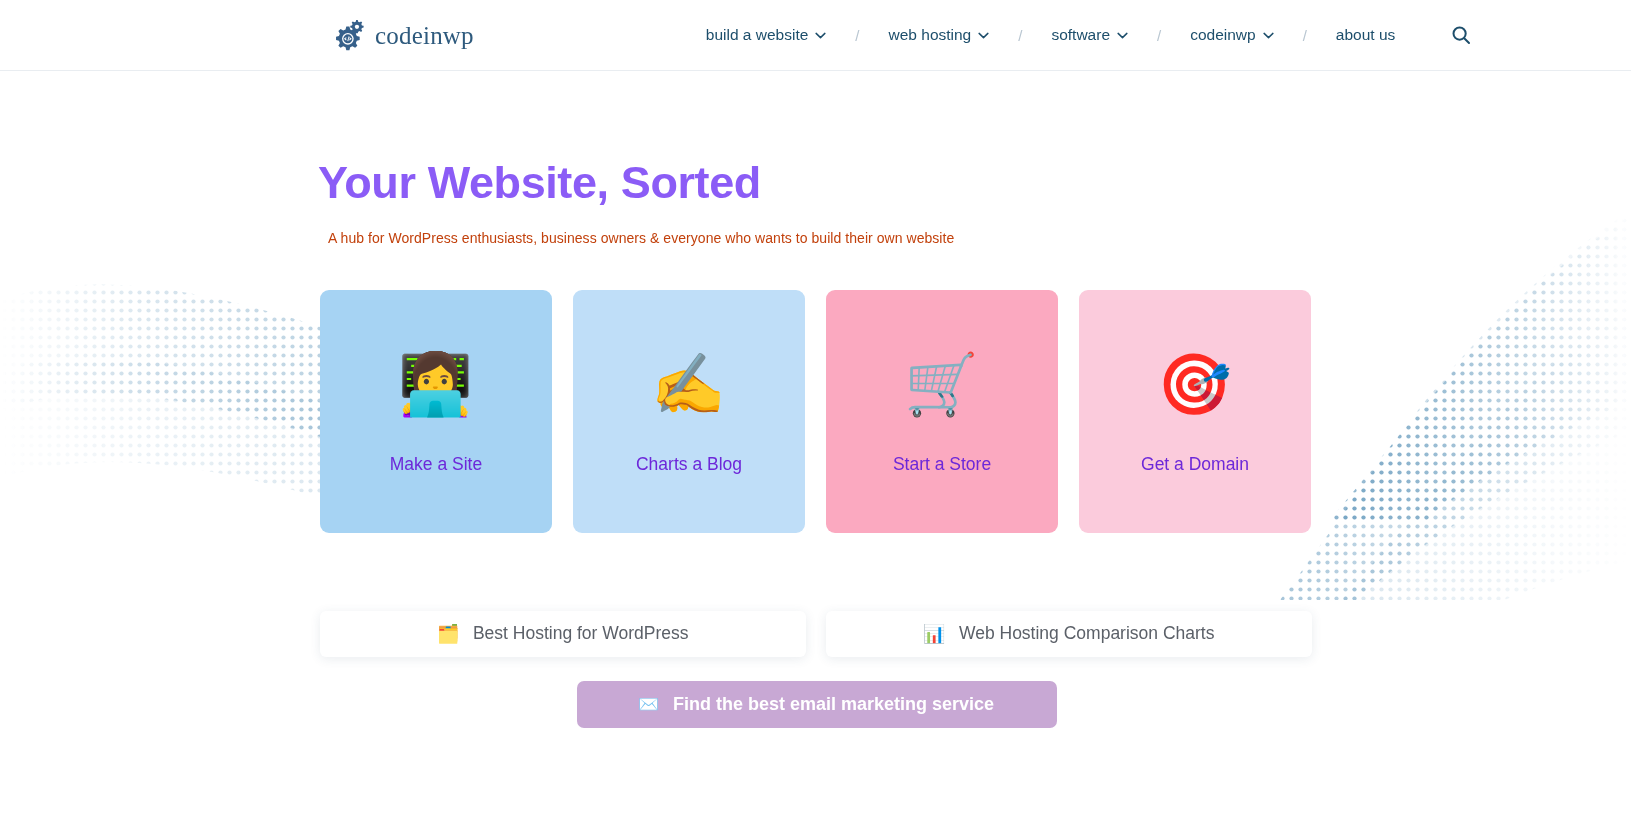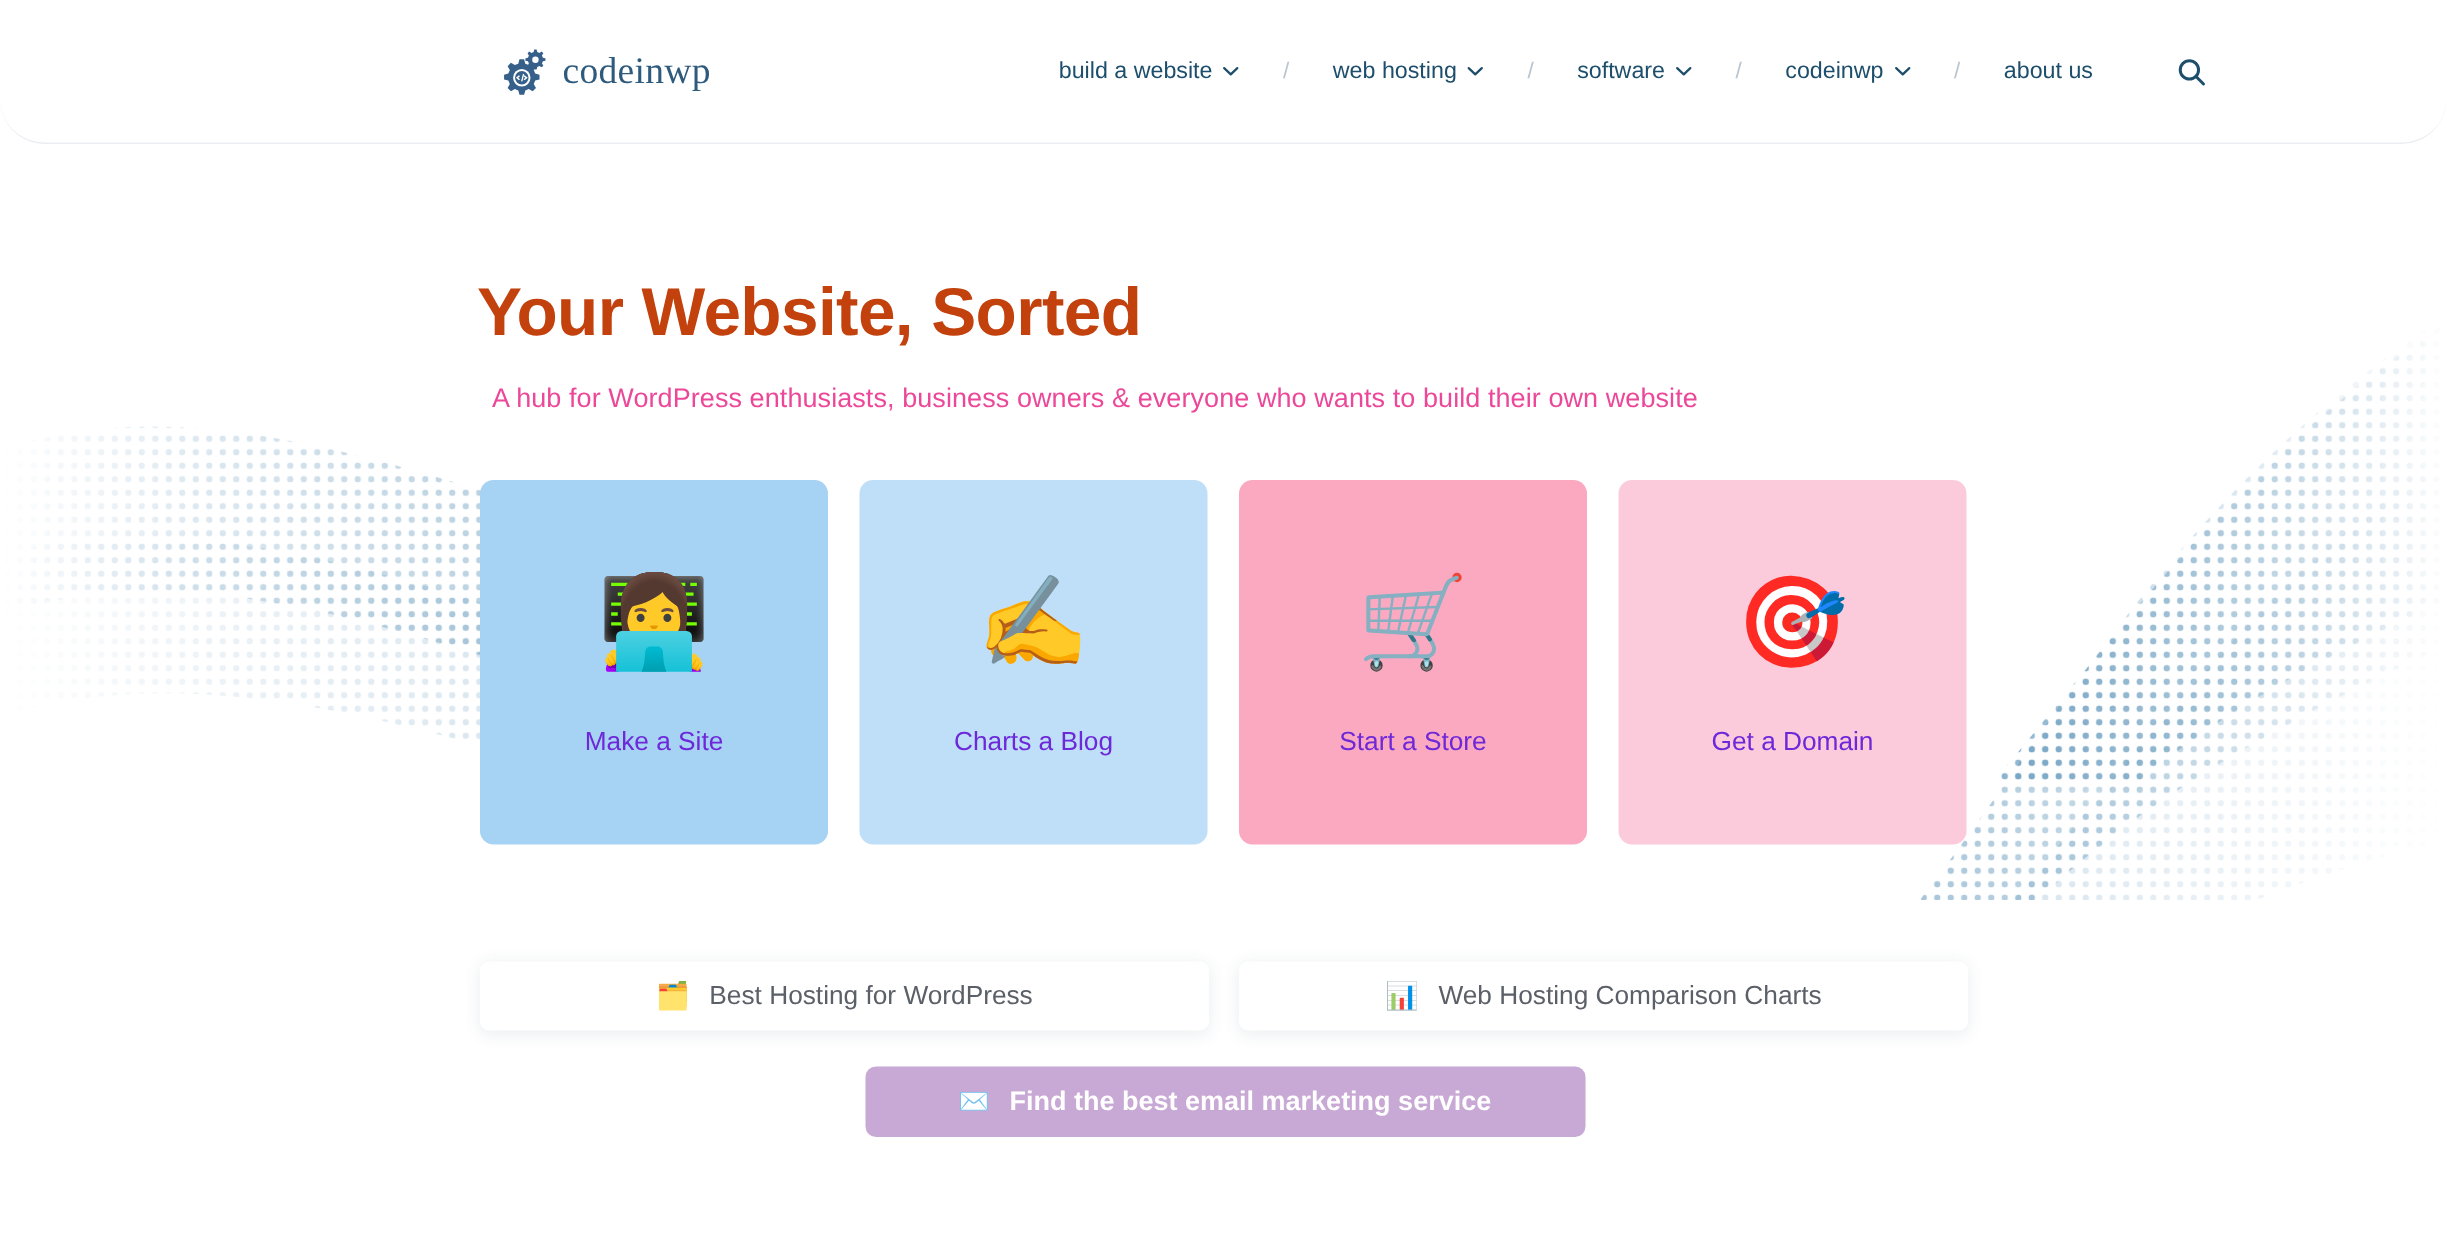--- a/index.html
+++ b/index.html
@@ -25,26 +25,25 @@
     width: 1631px;
     height: 838px;
     pointer-events: none;
     z-index: 0;
   }
 
   
   .site-header {
     position: relative;
     z-index: 5;
-    height: 96px;
+    height: 71px;
     border-bottom: 1px solid #e9edf1;
     background: #ffffff;
     display: flex;
     align-items: center;
-    border-radius: 30px;
   }
 
   .header-inner {
     width: 1631px;
     height: 100%;
     display: flex;
     align-items: center;
     padding-left: 336px;
   }
 
@@ -105,30 +104,30 @@
     position: relative;
     z-index: 3;
     padding-left: 320px;
     padding-top: 87px;
   }
 
   .hero-title {
     font-size: 45px;
     line-height: 1.1;
     font-weight: 700;
-    color: #c2410c;
+    color: #8b5cf6;
     letter-spacing: -0.4px;
     margin-left: -2px;
   }
 
   .hero-sub {
     margin-top: 22px;
     margin-left: 8px;
-    font-size: 18px;
-    color: #ec4899;
+    font-size: 14px;
+    color: #c2410c;
     font-weight: 400;
     letter-spacing: .05px;
   }
 
   
   .cards {
     display: flex;
     gap: 21px;
     margin-top: 44px;
     margin-left: 0;

